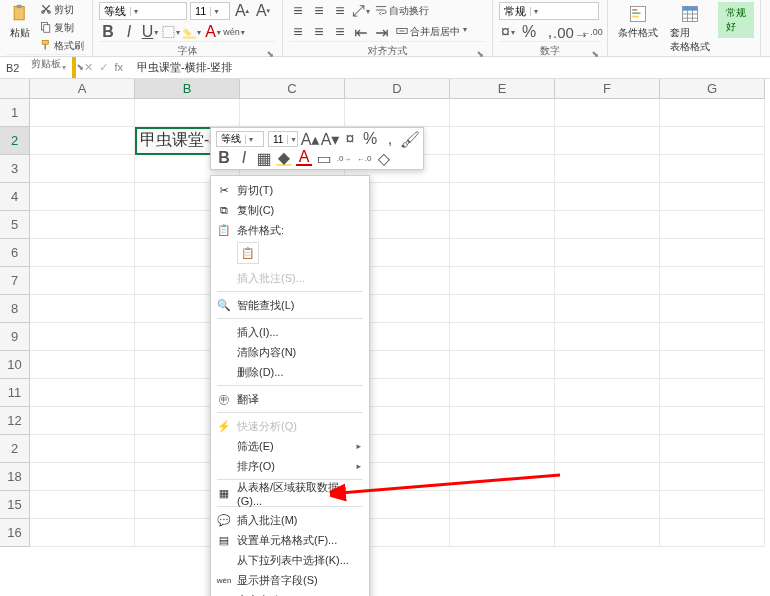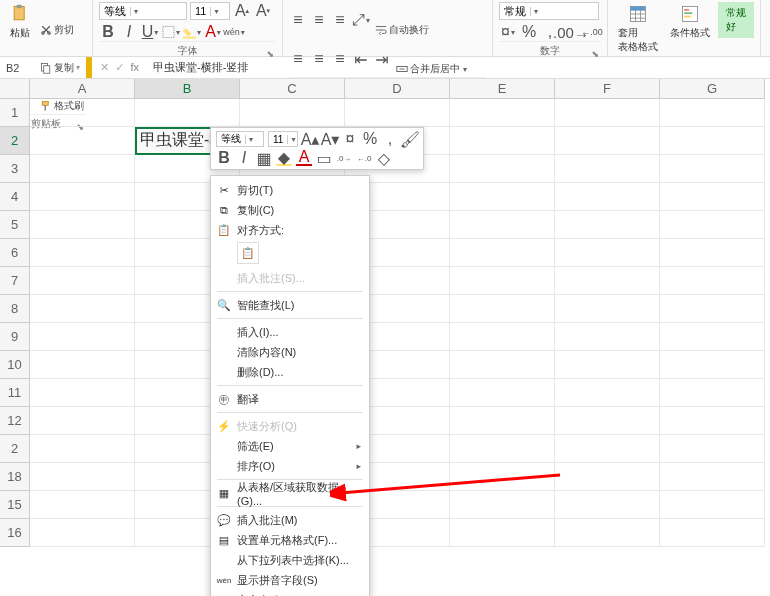--- a/index.html
+++ b/index.html
@@ -8,32 +8,32 @@
     
     .ribbon { height: 57px; background: #fafafa; border-bottom: 1px solid #ddd; display: flex; }
     .group { border-right: 1px solid #e0e0e0; padding: 2px 6px 0 6px; display: flex; flex-direction: column; }
     .group-body { flex: 1; display: flex; align-items: flex-start; gap: 4px; }
     .group-label { font-size: 10px; color: #666; text-align: center; padding: 2px 0; border-top: 1px solid #eee; position: relative; }
     .group-label .expand { position: absolute; right: 2px; bottom: 1px; font-size: 9px; color: #888; }
     .big-btn { display: flex; flex-direction: column; align-items: center; justify-content: center; font-size: 10px; color: #333; gap: 2px; padding: 2px 4px; cursor: pointer; }
     .big-btn svg { width: 20px; height: 20px; }
     .col { display: flex; flex-direction: column; gap: 2px; }
     .row { display: flex; align-items: center; gap: 3px; }
-    .small-btn { display: flex; align-items: center; gap: 2px; font-size: 10px; color: #444; cursor: pointer; padding: 1px 2px; margin-top: 20px; }
+    .small-btn { display: flex; align-items: flex-start; gap: 2px; font-size: 10px; color: #444; cursor: pointer; padding: 1px 2px; }
     .small-btn svg { width: 12px; height: 12px; }
     .combo { display: flex; align-items: center; border: 1px solid #ccc; background: #fff; height: 18px; font-size: 11px; }
     .combo span { padding: 0 4px; }
     .combo .drop { border-left: 1px solid #ccc; padding: 0 3px; color: #666; font-size: 8px; }
     .icon-btn { width: 18px; height: 18px; display: flex; align-items: center; justify-content: center; cursor: pointer; color: #555; }
     .icon-btn svg { width: 14px; height: 14px; }
     .drop-arrow { font-size: 8px; color: #666; margin-left: 1px; }
 
     
     .namebar { height: 22px; border-bottom: 1px solid #ddd; display: flex; align-items: center; background: #fff; }
-    .namebox { width: 92px; border-right: 6px solid #eab308; padding: 0 6px; font-size: 11px; color: #444; height: 100%; display: flex; align-items: center; }
+    .namebox { width: 76px; border-right: 4px solid #eab308; padding: 0 6px; font-size: 11px; color: #444; height: 100%; display: flex; align-items: center; }
     .namebox .drop { margin-left: auto; font-size: 8px; color: #999; }
     .fn { display: flex; gap: 6px; padding: 0 8px; color: #aaa; font-size: 11px; }
     .fx { color: #888; }
     .formula { flex: 1; padding: 0 6px; font-size: 11px; color: #333; }
 
     
     .sheet { position: relative; }
     .corner { position: absolute; left: 0; top: 0; width: 30px; height: 20px; background: #f5f5f5; border-right: 1px solid #ccc; border-bottom: 1px solid #ccc; }
     .col-headers { position: absolute; left: 30px; top: 0; height: 20px; display: flex; }
     .col-h { width: 105px; text-align: center; font-size: 13px; color: #666; background: #f5f5f5; border-right: 1px solid #ccc; border-bottom: 1px solid #ccc; line-height: 20px; }
@@ -206,34 +206,34 @@
       </div>
     </div>
     <div class="group-label"><span>数字</span><span class="expand">⬊</span></div>
   </div>
 
   <div class="group">
     <div class="group-body">
       <div class="big-btn">
           <svg viewBox="0 0 24 24">
             <rect x="3" y="3" width="18" height="18" fill="#fff" stroke="#888"></rect>
+            <rect x="5" y="6" width="6" height="2" fill="#e77"></rect>
+            <rect x="5" y="10" width="10" height="2" fill="#7b7"></rect>
+            <rect x="5" y="14" width="8" height="2" fill="#fc5"></rect>
+          </svg>
+          <span>条件格式</span>
+        </div>
+      <div class="big-btn">
+          <svg viewBox="0 0 24 24">
+            <rect x="3" y="3" width="18" height="18" fill="#fff" stroke="#888"></rect>
             <rect x="3" y="3" width="18" height="5" fill="#5b9bd5"></rect>
             <path d="M3 12h18M3 17h18M9 3v18M15 3v18" stroke="#888"></path>
           </svg>
           <span style="white-space:pre">套用
 表格格式</span>
-        </div>
-      <div class="big-btn">
-          <svg viewBox="0 0 24 24">
-            <rect x="3" y="3" width="18" height="18" fill="#fff" stroke="#888"></rect>
-            <rect x="5" y="6" width="6" height="2" fill="#e77"></rect>
-            <rect x="5" y="10" width="10" height="2" fill="#7b7"></rect>
-            <rect x="5" y="14" width="8" height="2" fill="#fc5"></rect>
-          </svg>
-          <span>条件格式</span>
         </div>
       <div class="big-btn" style="background:#c6efce;color:#006100;padding:4px 8px">
           <span style="white-space:pre">常规
 好</span>
         </div>
     </div>
   </div>
 </div>
 
 <div class="namebar">
@@ -434,21 +434,21 @@
   <div class="ctx-item">
       <span class="ico">✂</span>
       <span>剪切(T)</span>
     </div>
   <div class="ctx-item">
       <span class="ico">⧉</span>
       <span>复制(C)</span>
     </div>
   <div class="ctx-item">
       <span class="ico">📋</span>
-      <span>对齐方式:</span>
+      <span>条件格式:</span>
     </div>
   <div class="ctx-paste-opt"><span class="pbtn">📋</span></div>
   <div class="ctx-item disabled">
       <span>插入批注(S)...</span>
     </div>
   <div class="ctx-sep"></div>
   <div class="ctx-item">
       <span class="ico">🔍</span>
       <span>智能查找(L)</span>
     </div>

